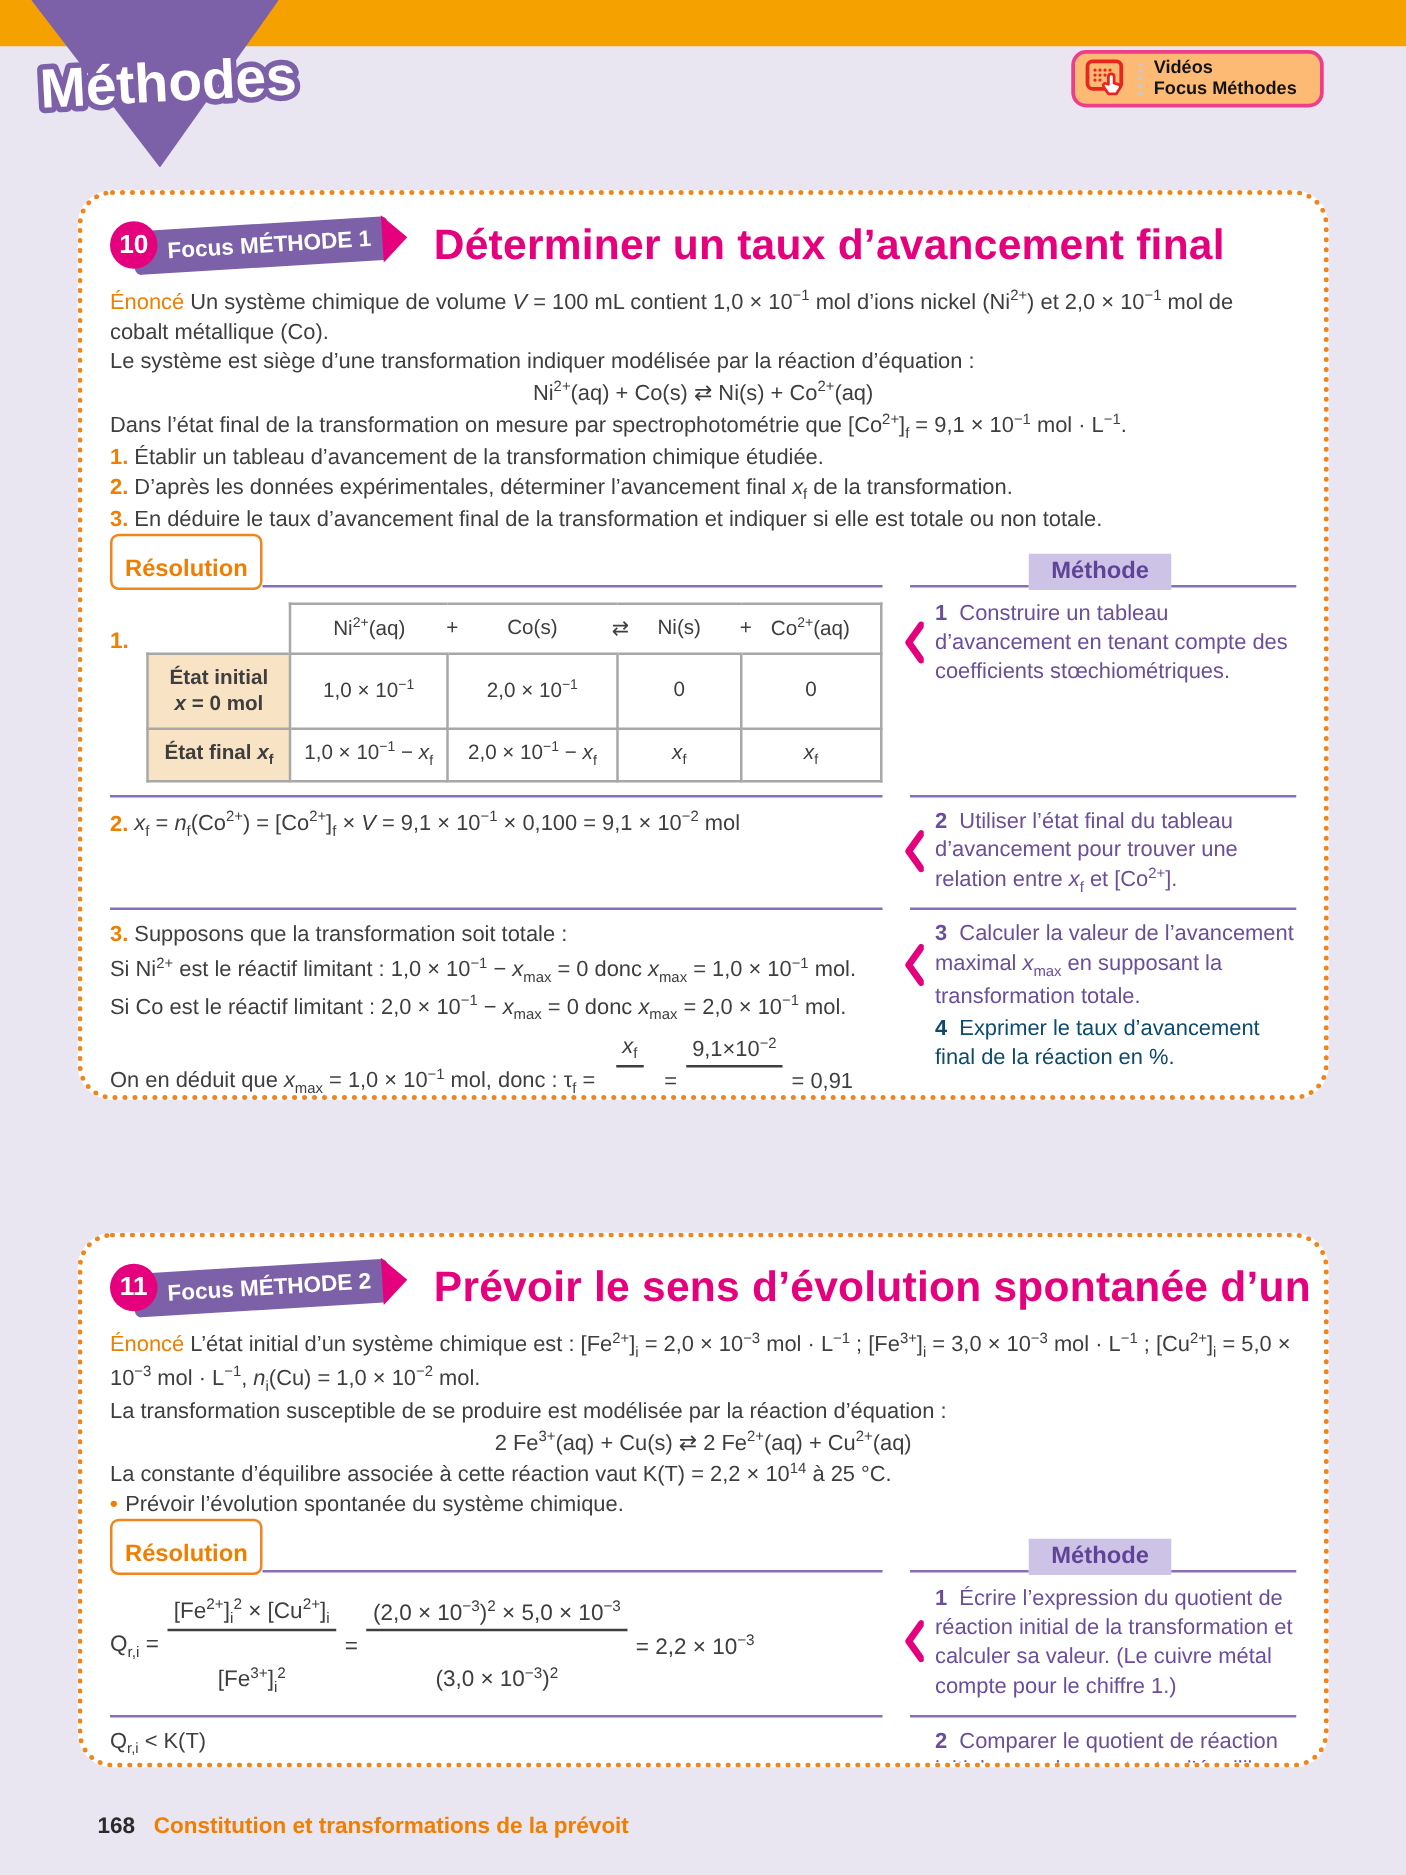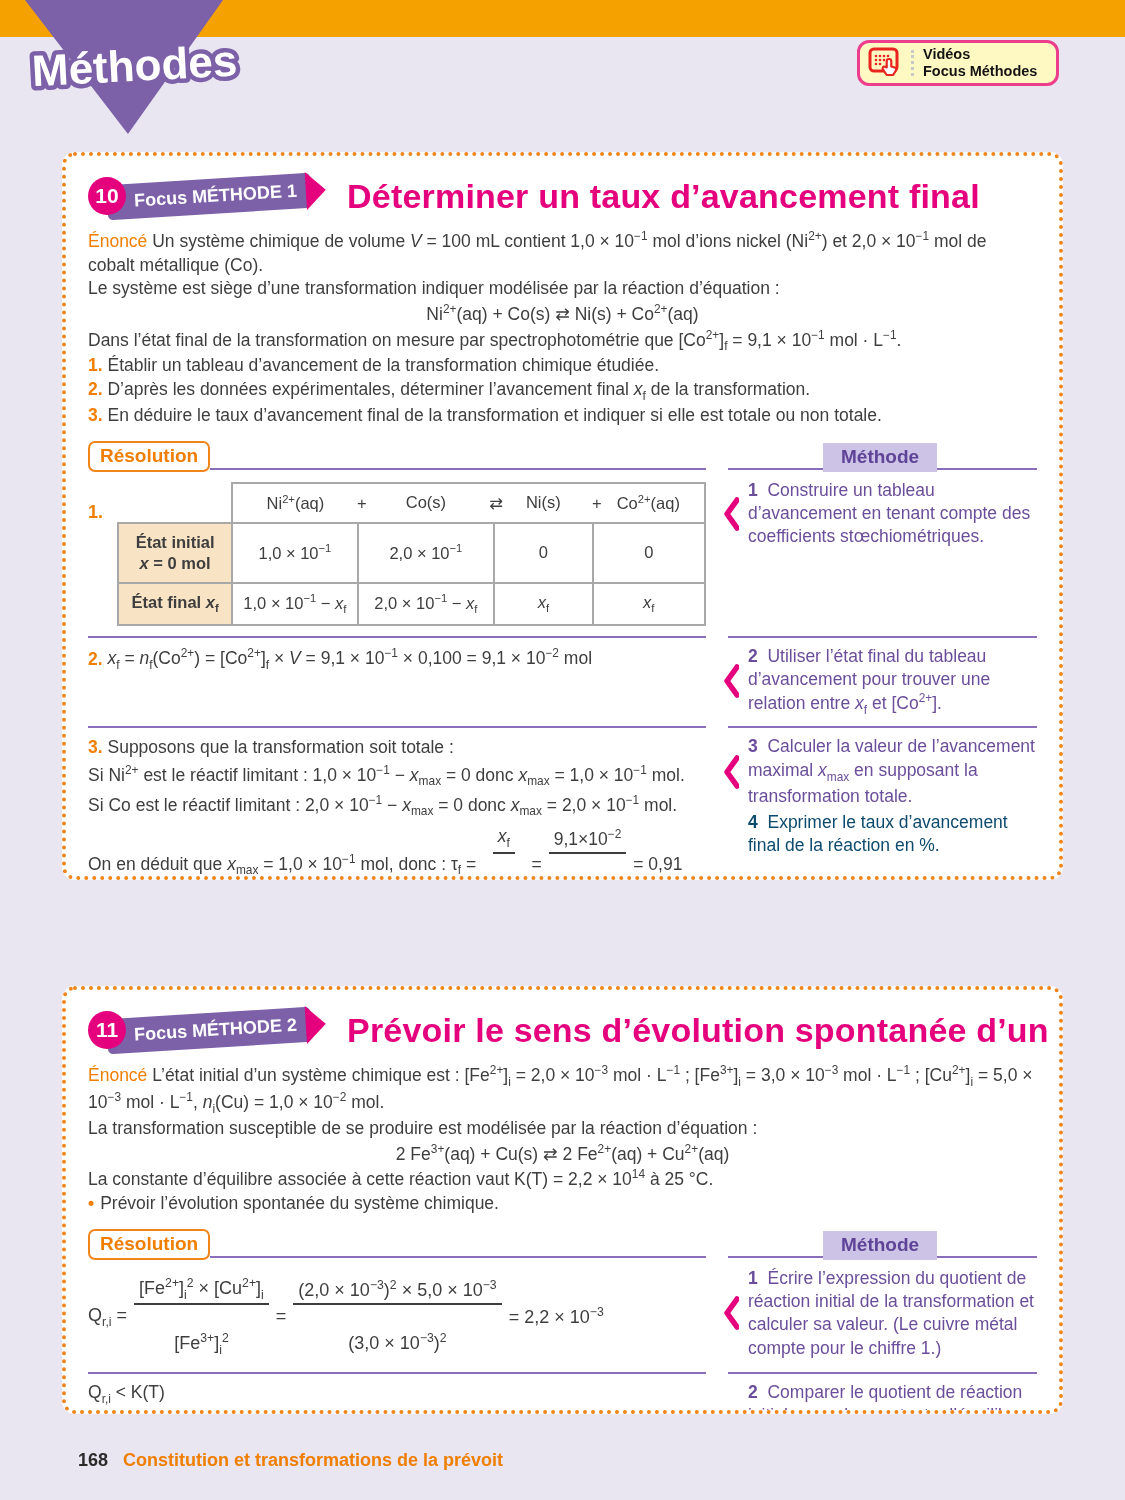--- a/index.html
+++ b/index.html
@@ -9,29 +9,29 @@
   }
   
   .top-band { position:absolute; top:0; left:0; width:100%; height:37px; background:#f5a201; }
   .corner-triangle {
     position:absolute; top:0; left:25px; width:198px; height:134px;
     background:#7c60a8; clip-path:polygon(0 0,100% 0,52% 100%);
   }
   .page-title-svg { position:absolute; top:28px; left:20px; }
   .video-badge {
     position:absolute; top:40px; left:857px; width:202px; height:46px; box-sizing:border-box;
-    background:#fef9c3; border:3px solid #ed3e8c; border-radius:12px;
+    background:#fdba74; border:3px solid #ed3e8c; border-radius:12px;
     display:flex; align-items:center; padding:2px 8px; cursor:pointer;
   }
   .badge-sep { align-self:stretch; margin:5px 9px 5px 9px; border-left:3px dotted #c9c9c9; width:0; }
   .badge-text { font-weight:bold; font-size:14.5px; line-height:1.2; color:#141414; display:flex; flex-direction:column; }
   
   .focus-box {
     position:absolute; left:62px; width:1001px; box-sizing:border-box; background:#fff;
-    border:4px dotted #f0851c; border-radius:13px; padding:16px 22px 0 22px; overflow:hidden;
+    border:4px dotted #f0851c; border-radius:28px; padding:16px 22px 0 22px; overflow:hidden;
   }
   .box1 { top:152px; height:728px; }
   .box2 { top:986px; height:428px; }
   .box-header { display:flex; align-items:center; height:44px; margin:2px 0 10px 0; }
   .ribbon { position:relative; display:flex; align-items:center; flex:none; }
   .num-circle {
     position:relative; z-index:3; width:38px; height:38px; border-radius:50%;
     background:#e5017d; color:#fff; font-size:21px; font-weight:bold;
     display:flex; align-items:center; justify-content:center;
   }
@@ -51,21 +51,21 @@
   .enonce-label { color:#f07e00; font-weight:normal; }
   .centered-eq { text-align:center; }
   .qnum { color:#f07e00; font-weight:bold; }
   .bullet { color:#f07e00; font-weight:bold; margin-right:6px; }
   
   .res-header { display:flex; align-items:flex-end; margin-top:10px; height:34px; }
   .res-left  { display:flex; align-items:flex-end; width:618px; }
   .res-right { display:flex; align-items:flex-end; flex:1; margin-left:22px; }
   .res-label {
     border:2.5px solid #f0851c; border-radius:7px; color:#f07e00; font-weight:bold;
-    font-size:19px; padding:2px 10px 3px; background:#fff;
+    font-size:19px; padding:16px 10px 3px; background:#fff;
   }
   .hline { border-bottom:2.5px solid #8a6fb8; flex:1; margin-bottom:2px; }
   .hline.fixed { flex:none; width:95px; }
   .met-label { background:#cdc3e6; color:#5f4397; font-weight:bold; font-size:19px; padding:3px 18px 4px; }
   
   .srow { display:flex; align-items:stretch; }
   .srow .cleft  { width:618px; padding:8px 0 10px 0; font-size:17.5px; }
   .srow .cright { flex:1; margin-left:22px; padding:7px 0 8px 0; }
   .srow.bordered .cleft, .srow.bordered .cright { border-bottom:2.5px solid #8a6fb8; }
   .box2 .srow .cleft { padding-top:6px; }

